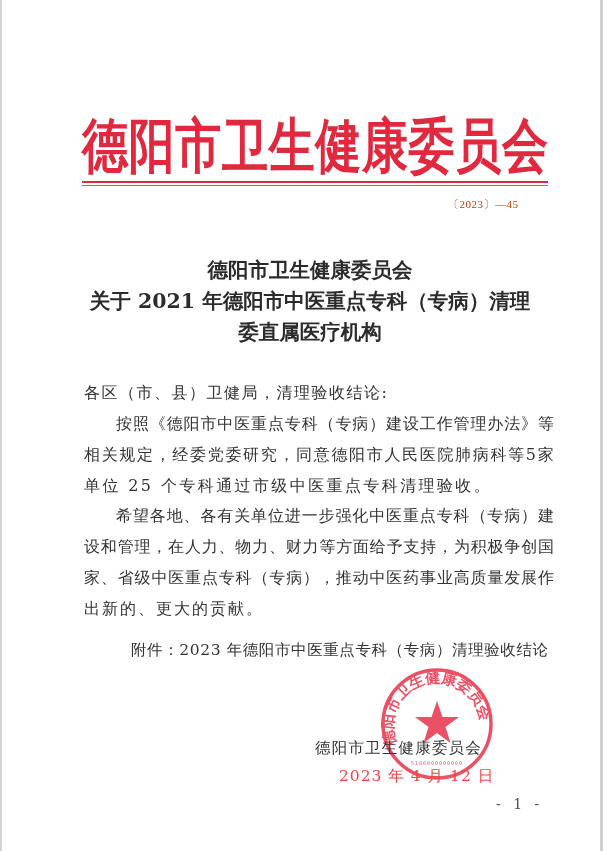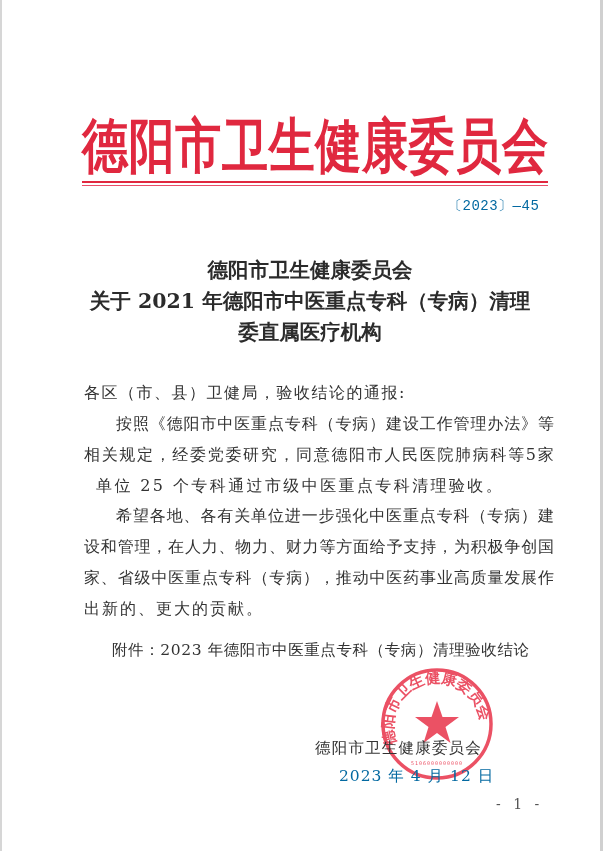--- a/index.html
+++ b/index.html
@@ -17,47 +17,47 @@
     color: #e0283f; font-family: "DejaVu Serif", serif; font-weight: bold;
     font-size: 46px; line-height: 76px; letter-spacing: 0;
     transform: scaleY(1.28); transform-origin: center top;
   }
   .letterhead span { display: inline-block; }
   .red-rule {
     position: absolute; left: 82px; top: 181px; width: 466px; height: 2px; background: #e0283f;
   }
   .red-rule.thin { top: 185px; height: 1px; background: #e8506a; }
   .doc-number {
-    position: absolute; left: 448px; top: 197px; font-size: 14px; color: #0369a1;
-    font-family: Liberation Mono, monospace; letter-spacing: 0.5px;
+    position: absolute; left: 448px; top: 197px; font-size: 11px; color: #c2410c;
+    font-family: Liberation Serif, serif; letter-spacing: 0.5px;
   }
   .title {
     position: absolute; left: 60px; width: 500px; text-align: center;
     font-family: "DejaVu Serif", serif; font-weight: bold; font-size: 20.5px; color: #2b2b2b;
   }
   .title.l1 { top: 256px; }
   .title.l2 { top: 287px; }
   .title.l3 { top: 318px; }
   .body-line {
     position: absolute; left: 84px; width: 470px; font-size: 16px; color: #333;
     font-family: "DejaVu Serif", serif; white-space: nowrap;
     display: flex; justify-content: space-between;
   }
   .body-line.left { justify-content: flex-start; }
   .body-line.indent { left: 116px; width: 438px; }
   .attachment {
-    position: absolute; left: 112px; top: 640px; font-size: 15.5px; color: #333;
+    position: absolute; left: 131px; top: 640px; font-size: 15.5px; color: #333;
     font-family: "DejaVu Serif", serif; white-space: nowrap; letter-spacing: 0.6px;
   }
   .signer {
     position: absolute; left: 315px; top: 738px; font-size: 15.5px; color: #333;
     letter-spacing: 1.2px; white-space: nowrap;
   }
   .sign-date {
-    position: absolute; left: 339px; top: 766px; font-size: 15.5px; color: #0369a1;
+    position: absolute; left: 339px; top: 766px; font-size: 15.5px; color: #ef4444;
     letter-spacing: 1px; white-space: nowrap;
   }
   .page-number {
     position: absolute; left: 496px; top: 796px; font-size: 14px; color: #555; letter-spacing: 4px;
   }
   .seal {
     position: absolute; left: 380px; top: 667px; width: 114px; height: 114px; opacity: 0.85;
   }
 </style>
 </head>
@@ -80,21 +80,21 @@
 <div class="red-rule"></div>
 <div class="red-rule thin"></div>
 
 <div class="doc-number">〔2023〕—45</div>
 
 <div class="title l1">德阳市卫生健康委员会</div>
 <div class="title l2">关于 2021 年德阳市中医重点专科（专病）清理</div>
 <div class="title l3">委直属医疗机构</div>
 
 <div class="body-line left" style="top:383px;">
-  <span style="letter-spacing:1.5px;">各区（市、县）卫健局，验收结论的通报:</span>
+  <span style="letter-spacing:1.5px;">各区（市、县）卫健局，清理验收结论:</span>
 </div>
 
 <div class="body-line indent" style="top:414px;" id="p1l1">
     <span>按</span>
     <span>照</span>
     <span>《</span>
     <span>德</span>
     <span>阳</span>
     <span>市</span>
     <span>中</span>
@@ -141,21 +141,21 @@
     <span>医</span>
     <span>院</span>
     <span>肺</span>
     <span>病</span>
     <span>科</span>
     <span>等</span>
     <span>5</span>
     <span>家</span>
   </div>
 <div class="body-line left" style="top:476px;">
-  <span style="letter-spacing:2.4px;margin-left:12px;">单位 25 个专科通过市级中医重点专科清理验收。</span>
+  <span style="letter-spacing:2.4px;">单位 25 个专科通过市级中医重点专科清理验收。</span>
 </div>
 
 <div class="body-line indent" style="top:506px;" id="p2l1">
     <span>希</span>
     <span>望</span>
     <span>各</span>
     <span>地</span>
     <span>、</span>
     <span>各</span>
     <span>有</span>

